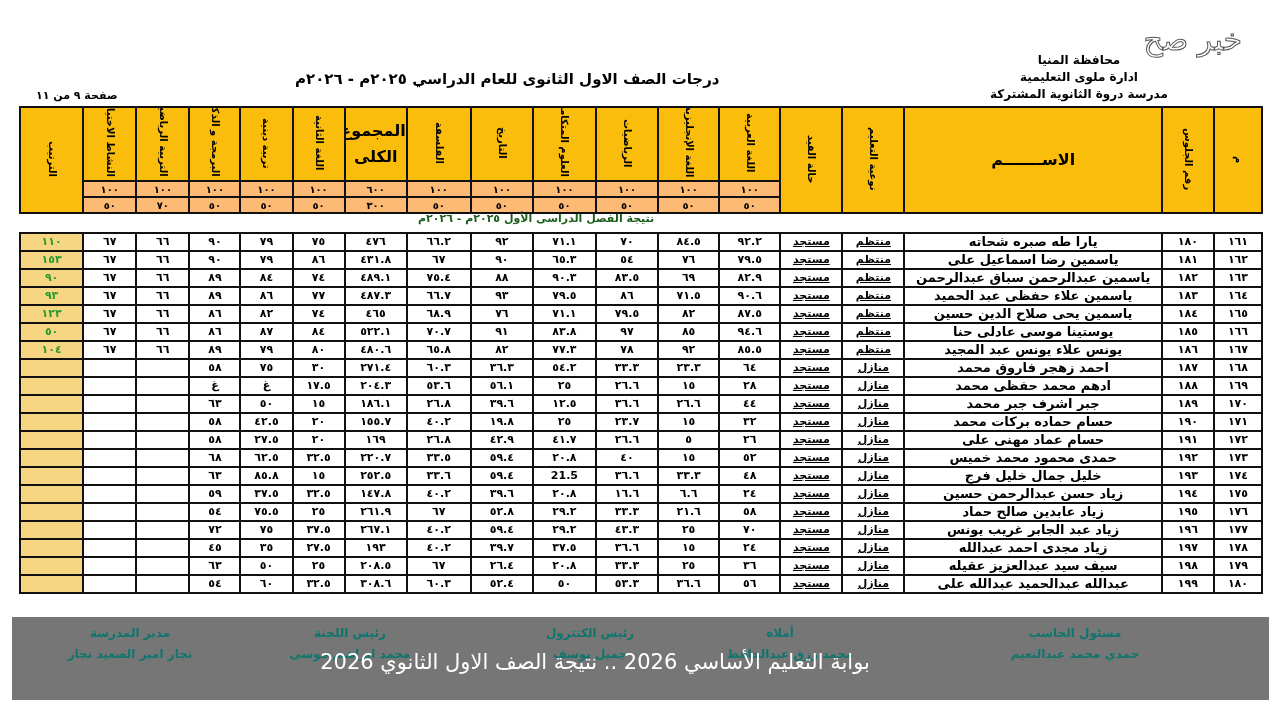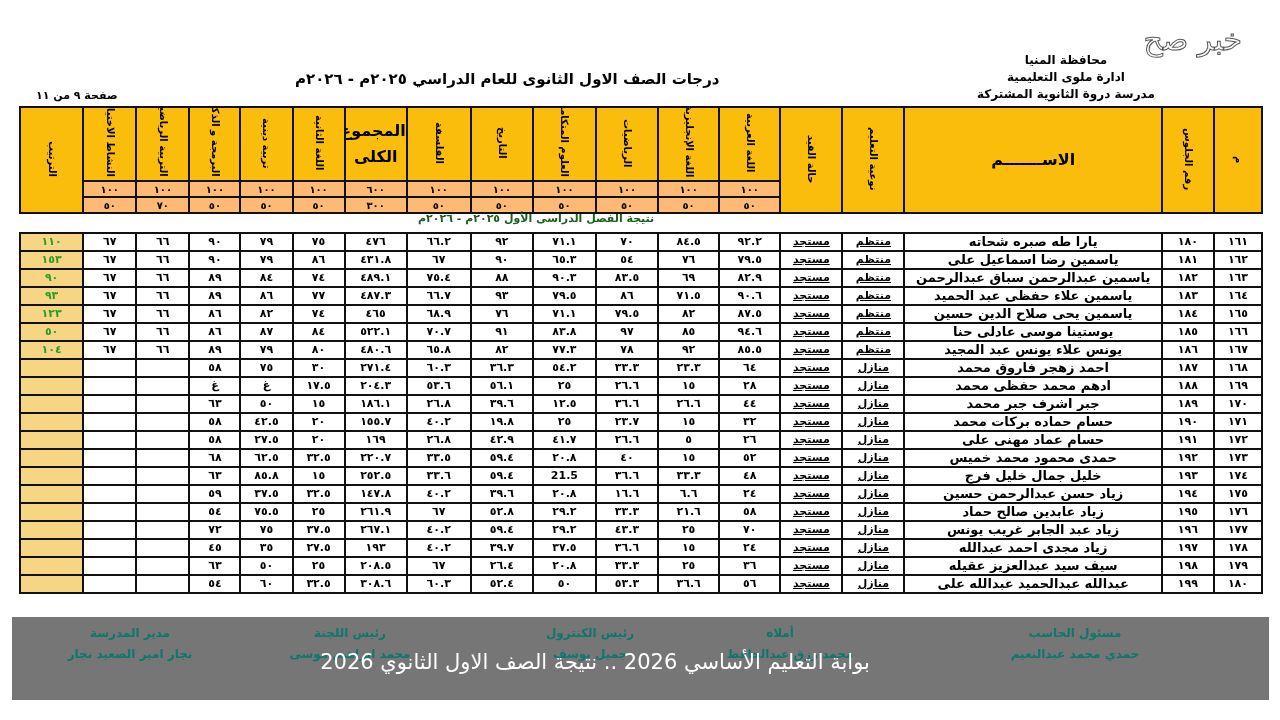--- a/index.html
+++ b/index.html
@@ -1,18 +1,18 @@
 <!DOCTYPE html>
 <html><head>
 <meta charset="utf-8">
 <style>
   html, body { margin:0; padding:0; }
   body { width:1280px; height:720px; background:#ffffff; position:relative; overflow:hidden; font-family:"DejaVu Sans", sans-serif; color:#000; }
   .watermark { position:absolute; right:38px; top:22px; font-family:"DejaVu Serif", serif; font-size:30px; color:#fff; -webkit-text-stroke:1px #555; letter-spacing:1px; }
-  .hdr-right { position:absolute; right:109px; top:52px; width:210px; text-align:center; font-weight:bold; font-size:12px; line-height:17px; }
+  .hdr-right { position:absolute; right:96px; top:52px; width:210px; text-align:center; font-weight:bold; font-size:12px; line-height:17px; }
   .hdr-right div { white-space:nowrap; }
   .doc-title { position:absolute; left:295px; top:70px; width:470px; text-align:left; font-weight:bold; font-size:15px; direction:rtl; white-space:nowrap; }
   .page-no { position:absolute; left:36px; top:89px; font-weight:bold; font-size:11px; direction:rtl; white-space:nowrap; }
   table.grades { position:absolute; left:19px; border-collapse:collapse; direction:rtl; table-layout:fixed; }
   table.grades td, table.grades th { border:2px solid #111; padding:0; text-align:center; overflow:hidden; white-space:nowrap; }
   #head-table { top:106px; width:1244px; }
   #head-table th { background:#fbbd0b; font-size:10px; font-weight:bold; height:72px; }
   #head-table th .v { writing-mode:vertical-rl; display:inline-block; font-size:10px; line-height:12px; max-height:68px; }
   #head-table th .hz { font-size:16px; line-height:26px; }
   #head-table td.max { background:#fdba74; font-size:10px; font-weight:bold; height:14px; }

